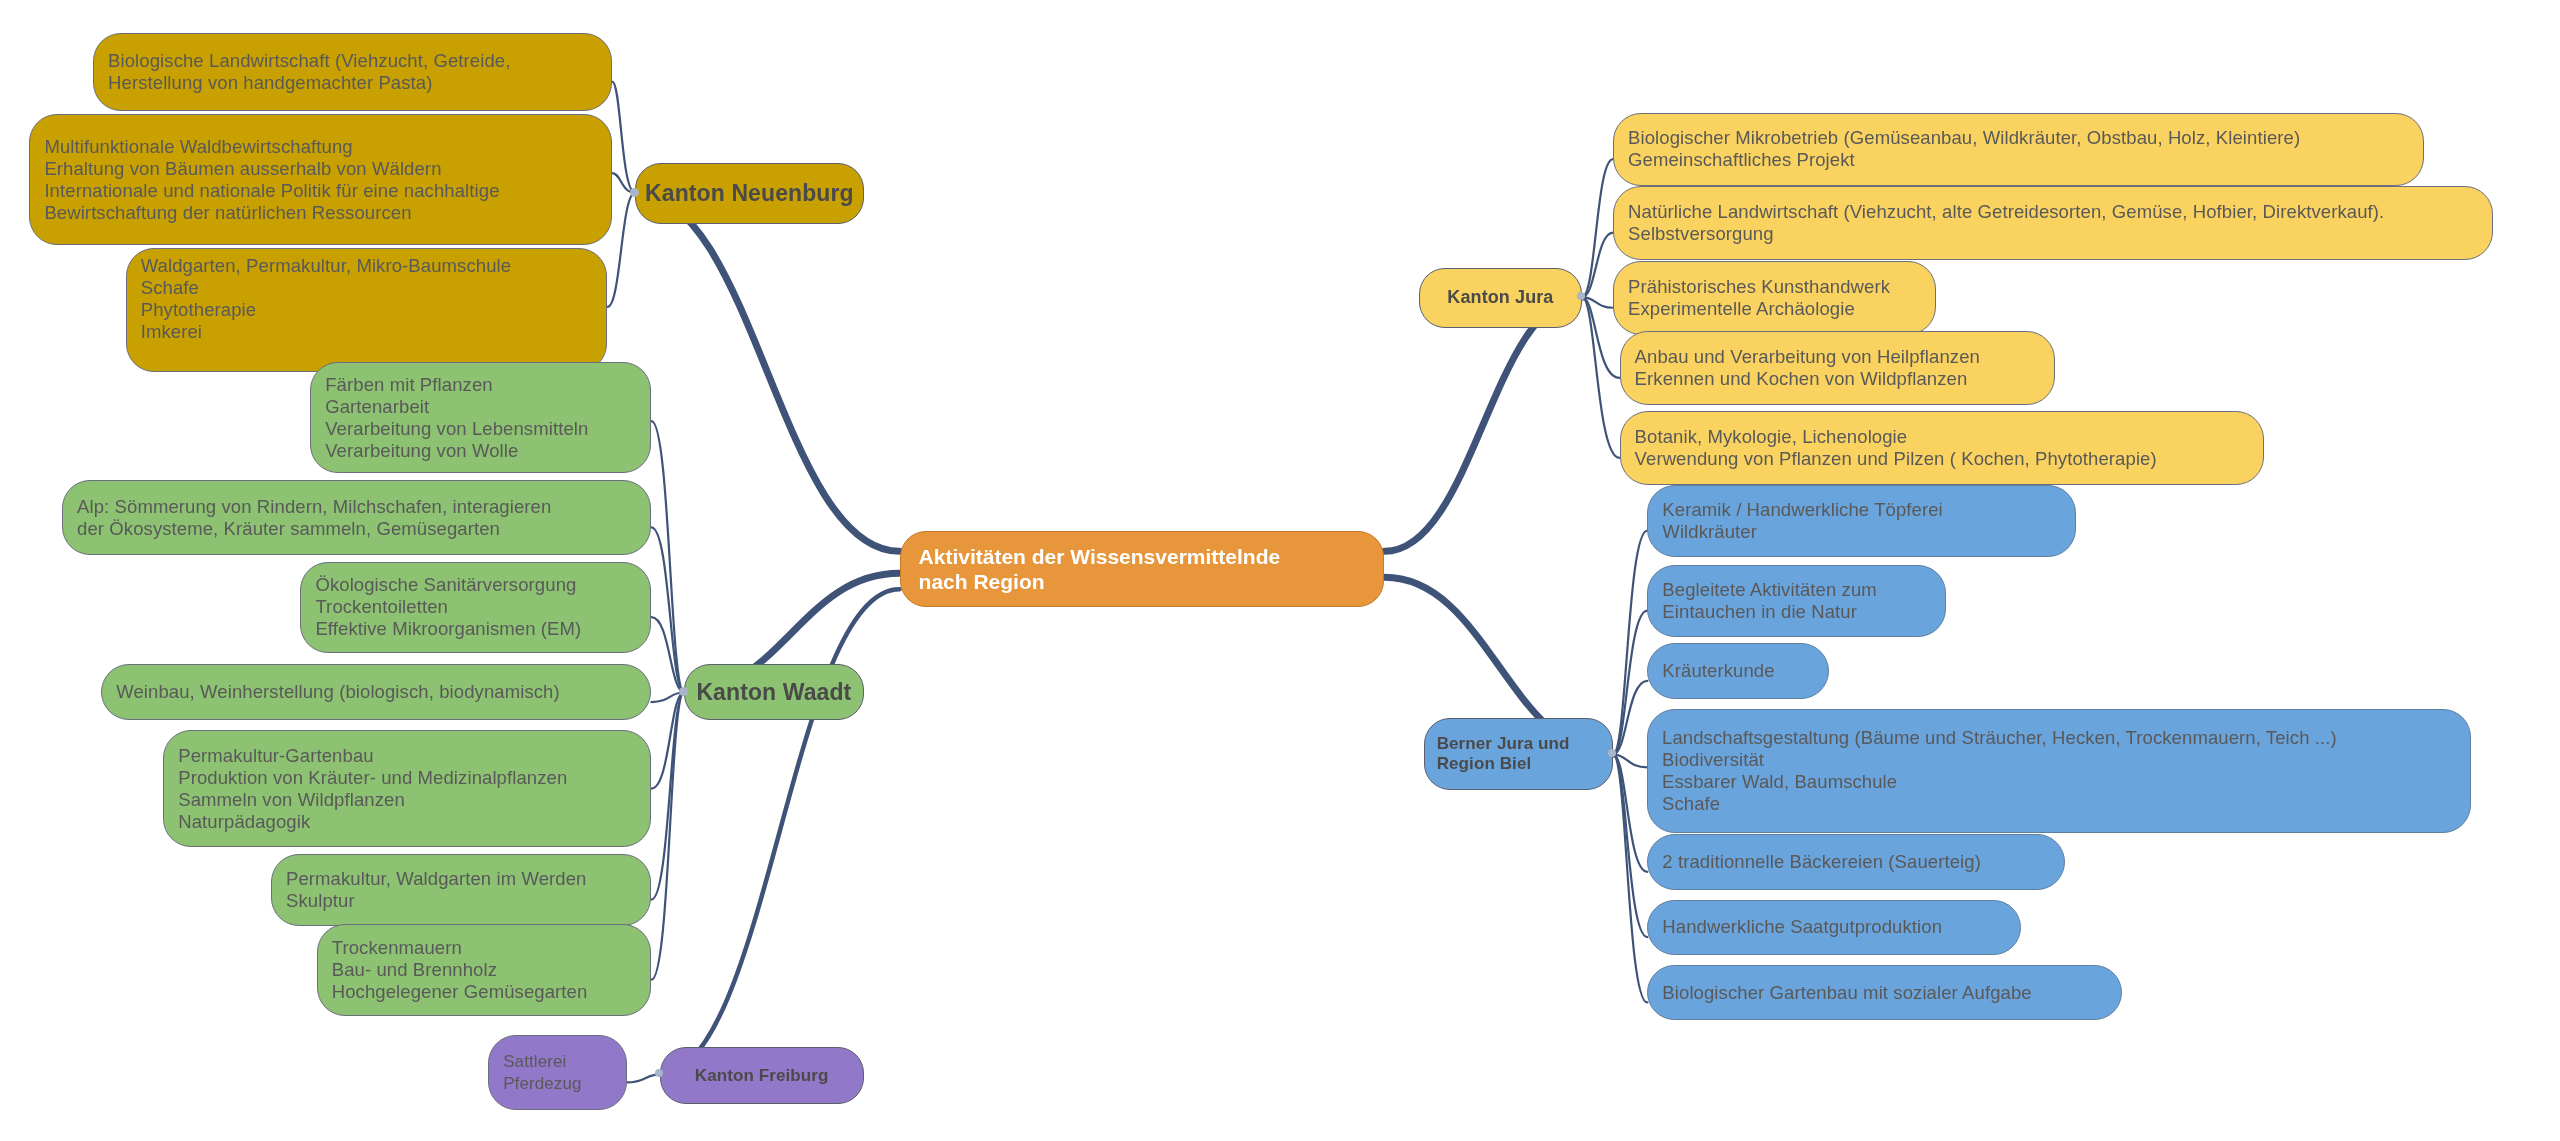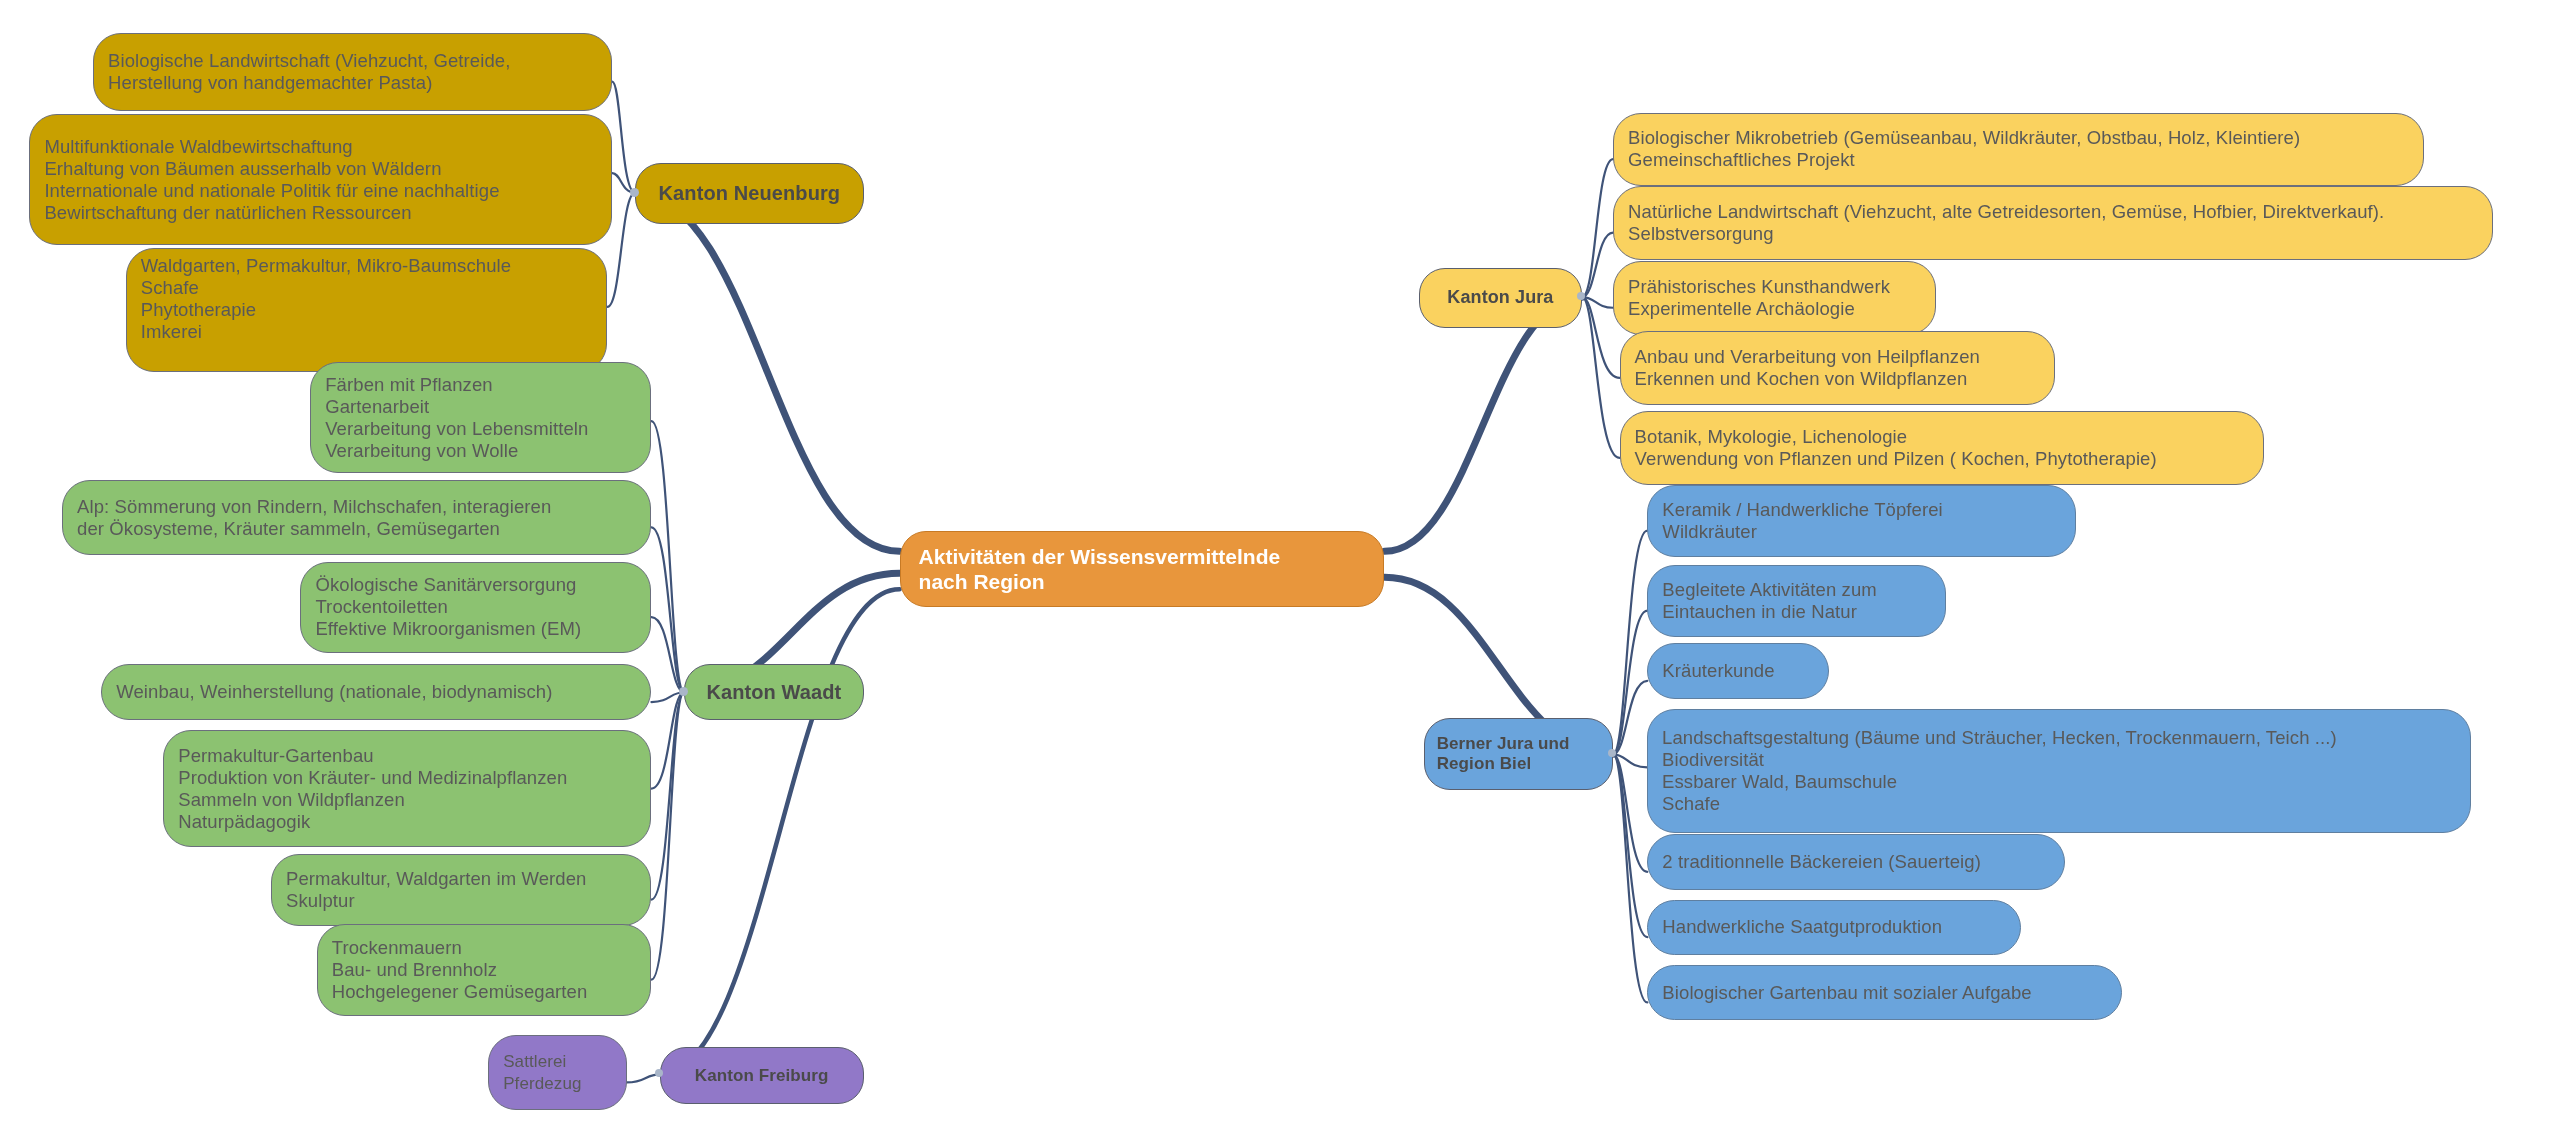--- a/index.html
+++ b/index.html
@@ -40,21 +40,21 @@
     letter-spacing: 0.1px;
   }
   .node.leaf-gold   { background: #c8a000; border-color: #6b6f7d; }
   .node.leaf-green  { background: #8cc271; border-color: #6b6f7d; }
   .node.leaf-yellow { background: #fad25f; border-color: #6b6f7d; }
   .node.leaf-blue   { background: #6aa4dc; border-color: #5f7fa0; }
   .node.leaf-purple { background: #9178c8; border-color: #6b6f7d; }
 
   .branch {
     font-weight: bold;
-    font-size: 20px;
+    font-size: 23px;
     line-height: 23px;
     color: #4a4a4a;
     border-radius: 26px;
     padding: 10px 18px;
   }
   .branch.gold   { background: #c8a000; }
   .branch.green  { background: #8cc271; }
   .branch.yellow { background: #fad25f; }
   .branch.blue   { background: #6aa4dc; }
   .branch.purple { background: #9178c8; }
@@ -163,21 +163,21 @@
   <div class="node leaf-green" style="left: 62.0408px; top: 480px; width: 589.388px; height: auto; min-height: 75.102px; font-size: 18.5px; line-height: 22px; padding: 6px 14px;">
     <span>Alp: Sömmerung von Rindern, Milchschafen, interagieren
 der Ökosysteme, Kräuter sammeln, Gemüsegarten</span>
   </div>
   <div class="node leaf-green" style="left: 300.408px; top: 561.633px; width: 351.02px; height: auto; min-height: 91.4286px; font-size: 18.5px; line-height: 22px; padding: 6px 14px;">
     <span>Ökologische Sanitärversorgung
 Trockentoiletten
 Effektive Mikroorganismen (EM)</span>
   </div>
   <div class="node leaf-green" style="left: 101.224px; top: 664.49px; width: 550.204px; height: auto; min-height: 55.5102px; font-size: 18.5px; line-height: 22px; padding: 6px 14px;">
-    <span>Weinbau, Weinherstellung (nationale, biodynamisch)</span>
+    <span>Weinbau, Weinherstellung (biologisch, biodynamisch)</span>
   </div>
   <div class="node leaf-green" style="left: 163.265px; top: 729.796px; width: 488.163px; height: auto; min-height: 117.551px; font-size: 18.5px; line-height: 22px; padding: 6px 14px;">
     <span>Permakultur-Gartenbau
 Produktion von Kräuter- und Medizinalpflanzen
 Sammeln von Wildpflanzen
 Naturpädagogik</span>
   </div>
   <div class="node leaf-green" style="left: 271.02px; top: 853.878px; width: 380.408px; height: auto; min-height: 71.8367px; font-size: 18.5px; line-height: 22px; padding: 6px 14px;">
     <span>Permakultur, Waldgarten im Werden
 Skulptur</span>

